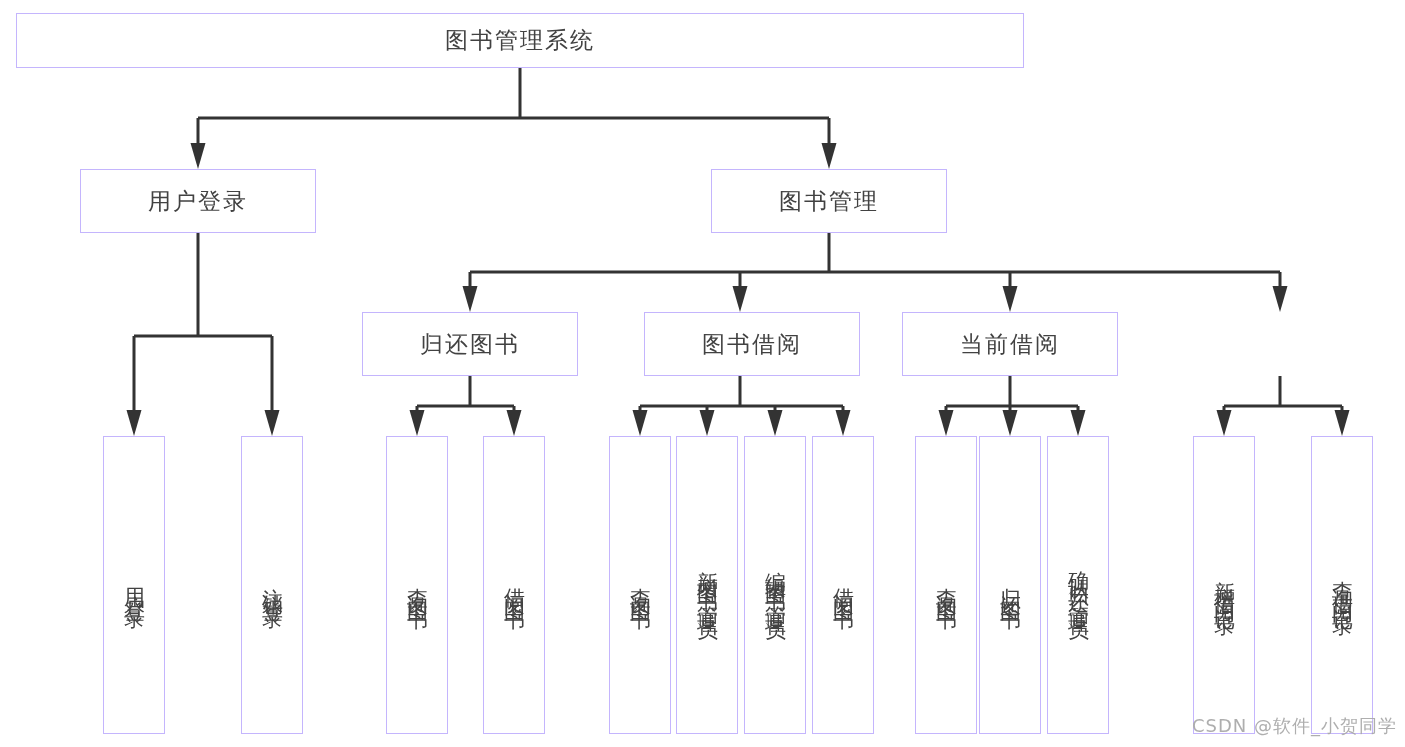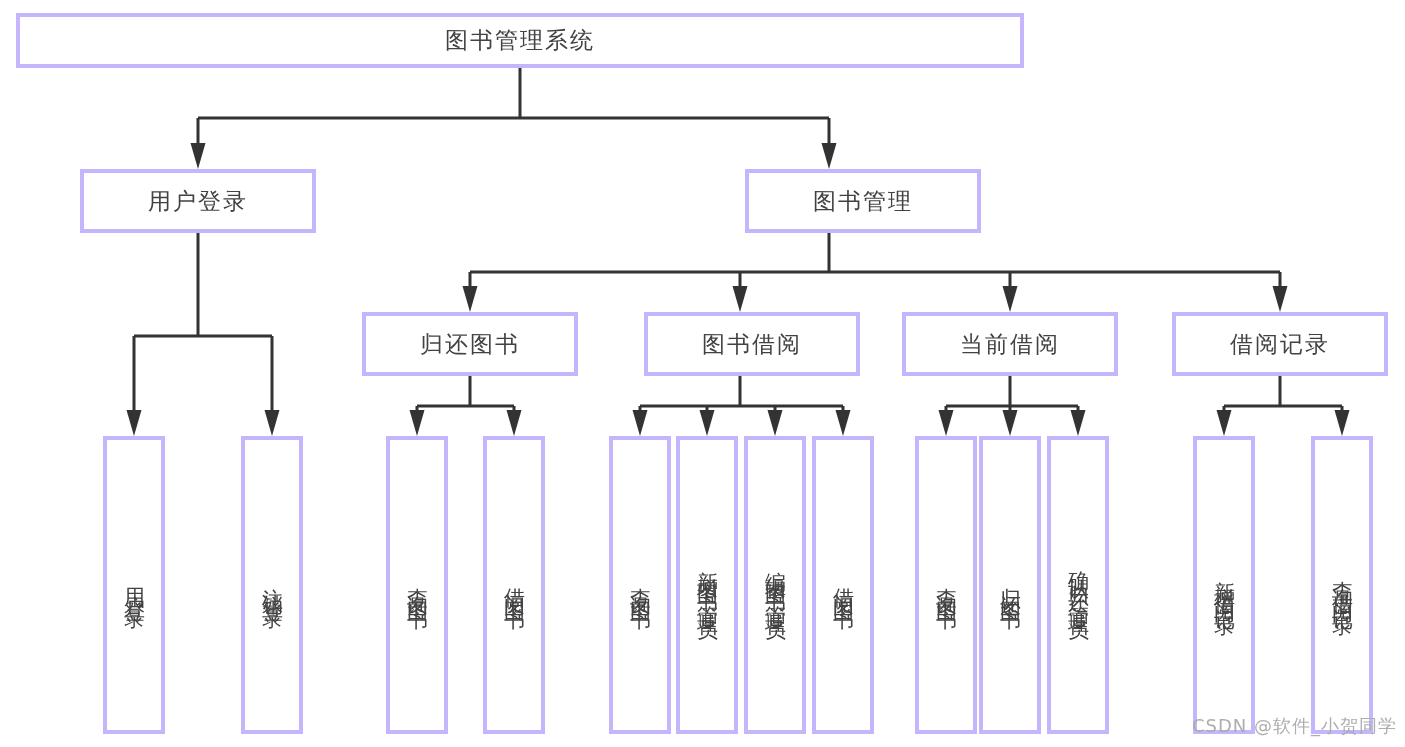--- a/index.html
+++ b/index.html
@@ -7,21 +7,21 @@
     position:relative;
     width:1405px;height:747px;
     background:#ffffff;
     font-family:"DejaVu Sans","Liberation Sans",sans-serif;
     overflow:hidden;
   }
   .connectors{position:absolute;left:0;top:0;z-index:1;}
   .node{
     position:absolute;
     box-sizing:border-box;
-    border:4px solid #c4b5fd;
+    border:1px solid #c4b5fd;
     background:#ffffff;
     display:flex;align-items:center;justify-content:center;
     color:#424242;
     z-index:2;
   }
   .h-node{font-size:23px;letter-spacing:2px;white-space:nowrap;}
   .leaf{font-size:21px;}
   .leaf .vtext{
     writing-mode:vertical-rl;
     text-orientation:mixed;
@@ -84,35 +84,32 @@
     </g>
   </svg>
 
   <div class="node h-node" style="left:16px;top:13px;width:1008px;height:55px;">
     <span>图书管理系统</span>
   </div>
 
   <div class="node h-node" style="left:80px;top:169px;width:236px;height:64px;">
     <span>用户登录</span>
   </div>
-  <div class="node h-node" style="left:745px;top:169px;width:236px;height:64px;">
+  <div class="node h-node" style="left:711px;top:169px;width:236px;height:64px;">
     <span>图书管理</span>
   </div>
 
   <div class="node h-node" style="left:362px;top:312px;width:216px;height:64px;">
     <span>归还图书</span>
   </div>
   <div class="node h-node" style="left:644px;top:312px;width:216px;height:64px;">
     <span>图书借阅</span>
   </div>
   <div class="node h-node" style="left:902px;top:312px;width:216px;height:64px;">
     <span>当前借阅</span>
-  </div>
-  <div class="node h-node" style="left:1172px;top:312px;width:216px;height:64px;">
-    <span>借阅记录</span>
   </div>
 
   <div class="node leaf" style="left:103px;top:436px;width:62px;height:298px;">
     <span class="vtext">用户登录</span>
   </div>
   <div class="node leaf" style="left:241px;top:436px;width:62px;height:298px;">
     <span class="vtext">注销登录</span>
   </div>
 
   <div class="node leaf" style="left:386px;top:436px;width:62px;height:298px;">

